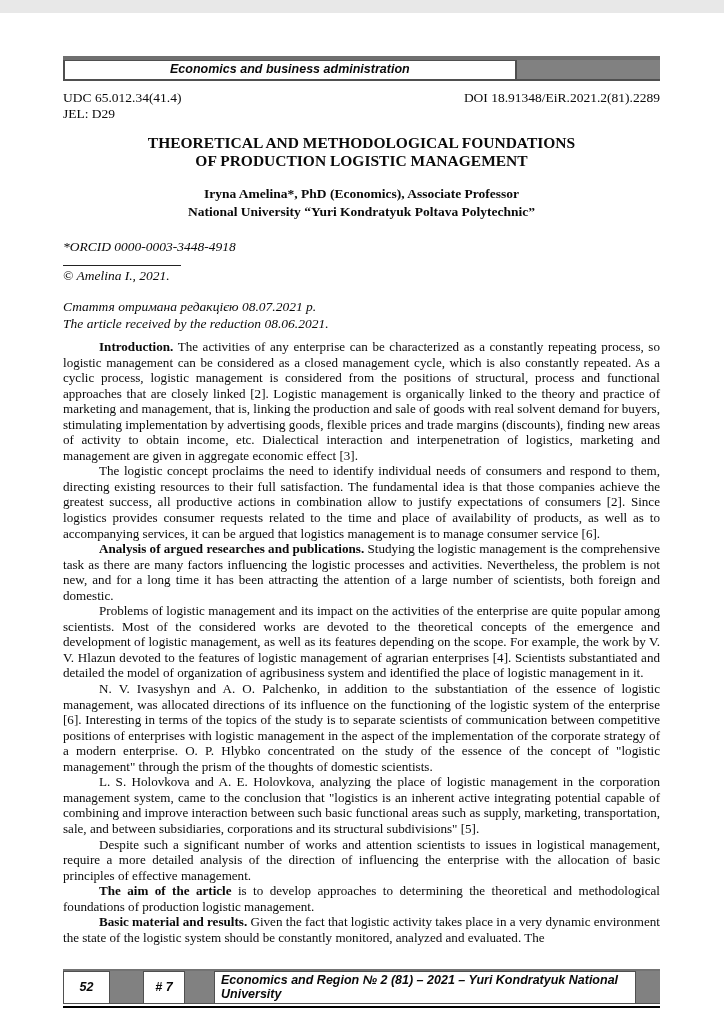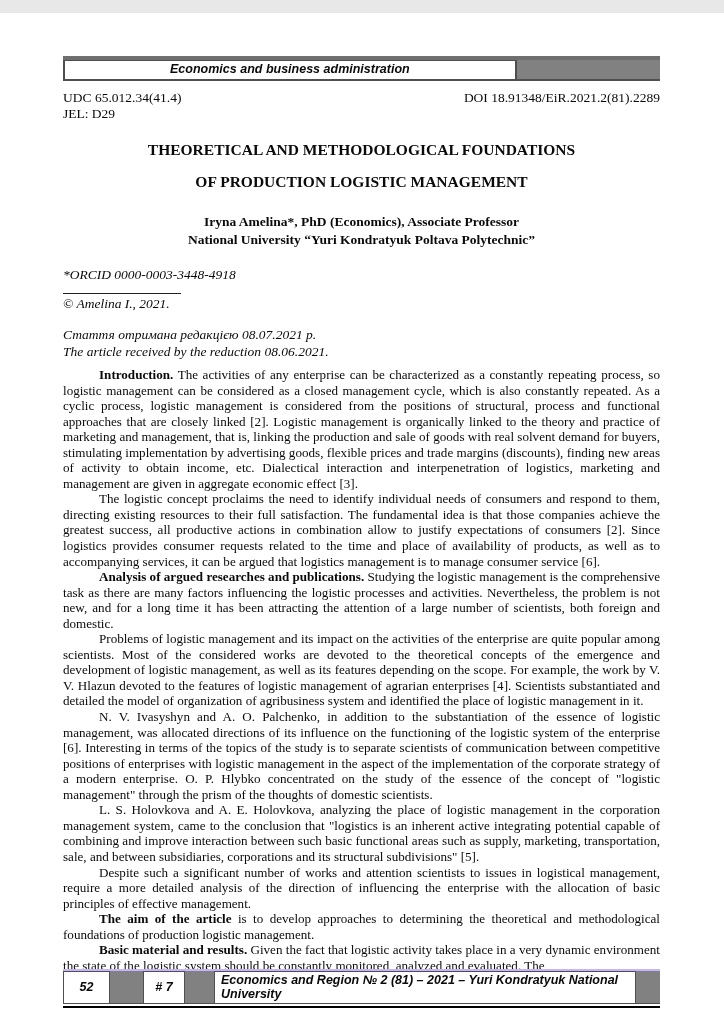--- a/index.html
+++ b/index.html
@@ -59,21 +59,21 @@
     justify-content: space-between;
     font-size: 13.5px;
     line-height: 16px;
   }
   .jel-line { font-size: 13.5px; line-height: 16px; }
 
   .article-title {
     font-size: 15.5px;
     font-weight: bold;
     text-align: center;
-    line-height: 32px;
+    line-height: 18px;
     margin: 12px auto 0 auto;
     max-width: 440px;
   }
   .authors {
     margin-top: 15px;
     text-align: center;
     font-weight: bold;
     font-size: 13.5px;
     line-height: 18px;
   }
@@ -108,21 +108,21 @@
   
   .footer-band {
     position: absolute;
     left: 63px;
     top: 956px;
     width: 597px;
   }
   .footer-row {
     display: flex;
     align-items: stretch;
-    border-top: 2px solid #c4b5fd;
+    border-top: 2px solid #737373;
     font-family: "Liberation Sans", sans-serif;
     font-weight: bold;
     font-style: italic;
     font-size: 12.5px;
   }
   .f-cell-white {
     background: #ffffff;
     border: 1.5px solid #4f4f4f;
     display: flex;
     align-items: center;

